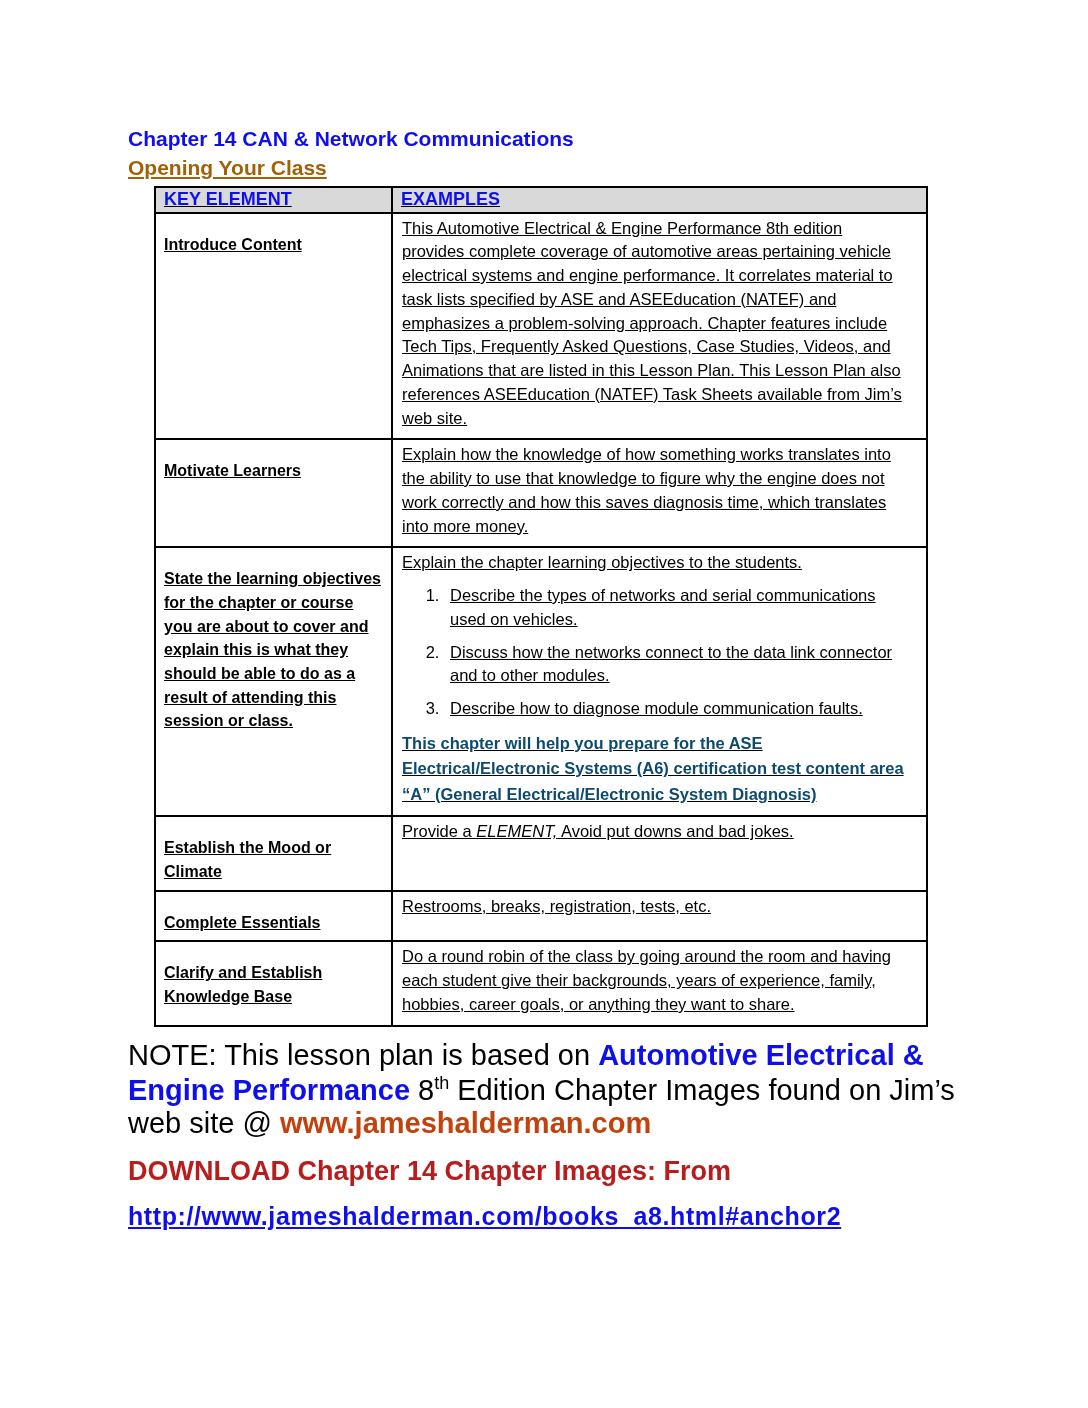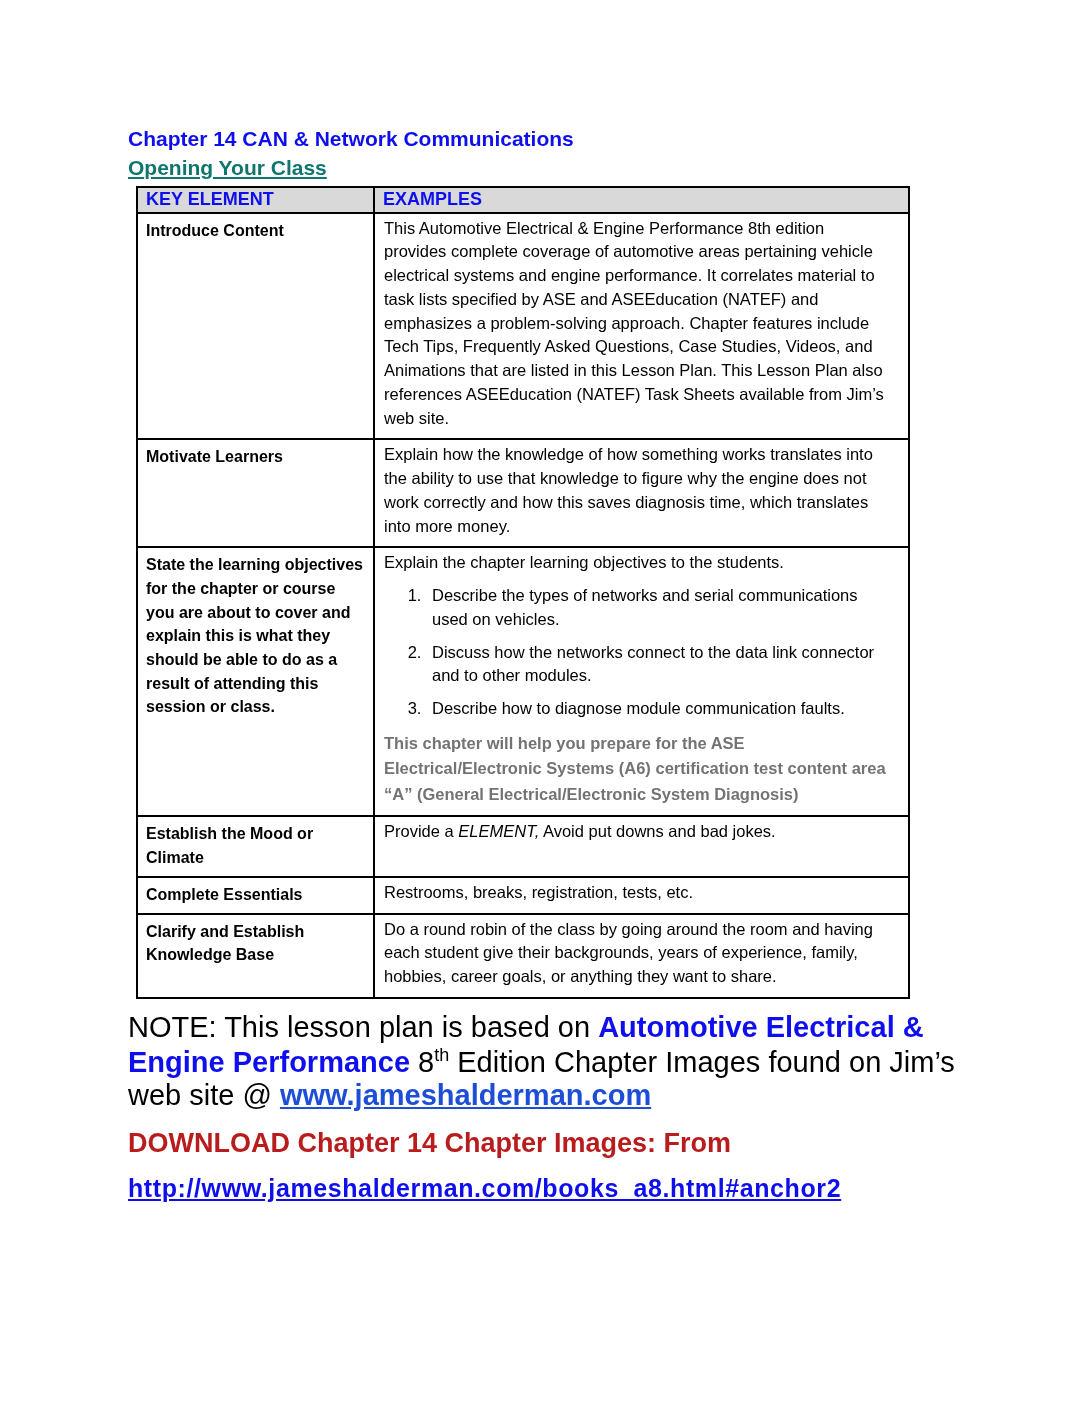--- a/index.html
+++ b/index.html
@@ -23,87 +23,87 @@
   }
   .smallcaps { font-variant: small-caps; }
   .doc-subtitle {
     color: #0f0fee;
     font-size: 21px;
     font-weight: bold;
     line-height: 1.25;
     margin-bottom: 3px;
   }
   .section-heading {
-    color: #0f766e;
+    color: #a16207;
     font-size: 21px;
     font-weight: bold;
     text-decoration: underline;
     line-height: 1.25;
     margin-bottom: 4px;
   }
   table.lesson-table {
     border-collapse: collapse;
-    margin-left: 8px;
+    margin-left: 26px;
     width: 774px;
     table-layout: fixed;
+    text-decoration: underline;
   }
   .lesson-table th, .lesson-table td {
     border: 2px solid #000000;
     vertical-align: top;
     text-align: left;
   }
   .lesson-table th {
     background: #d9d9d9;
     color: #0f0fee;
     font-size: 18px;
     font-weight: bold;
     padding: 1px 8px 2px 8px;
   }
   .lesson-table th.col-key { width: 237px; }
   td.key-cell {
     width: 237px;
     font-weight: bold;
     font-size: 16px;
     line-height: 1.48;
-    padding: 5px 8px 6px 8px;
+    padding: 19px 8px 6px 8px;
     border-radius: 25px;
   }
   td.examples-cell {
     font-size: 16.5px;
     line-height: 1.44;
     padding: 3px 20px 6px 9px;
   }
   td.examples-cell p.ex-para { margin: 0 0 2px 0; }
   td.examples-cell ol {
     margin: 9px 0 10px 0;
     padding-left: 42px;
   }
   td.examples-cell ol li {
     margin-bottom: 9px;
     padding-left: 6px;
   }
   td.examples-cell ol li:last-child { margin-bottom: 6px; }
   .blue-note {
-    color: #737373;
+    color: #0c4a6e;
     font-weight: bold;
     line-height: 1.55;
   }
   .italic { font-style: italic; }
   .note-para {
     margin-top: 12px;
     font-size: 29px;
     line-height: 1.17;
     max-width: 845px;
     color: #000000;
   }
   .blue-bold { color: #0f0fee; font-weight: bold; }
   .web-link {
-    color: #1d4ed8;
+    color: #c2410c;
     font-weight: bold;
-    text-decoration: underline;
     cursor: pointer;
   }
   sup { font-size: 0.62em; }
   .download-heading {
     margin-top: 14px;
     color: #b91c1c;
     font-weight: bold;
     font-size: 27px;
     line-height: 1.2;
   }

